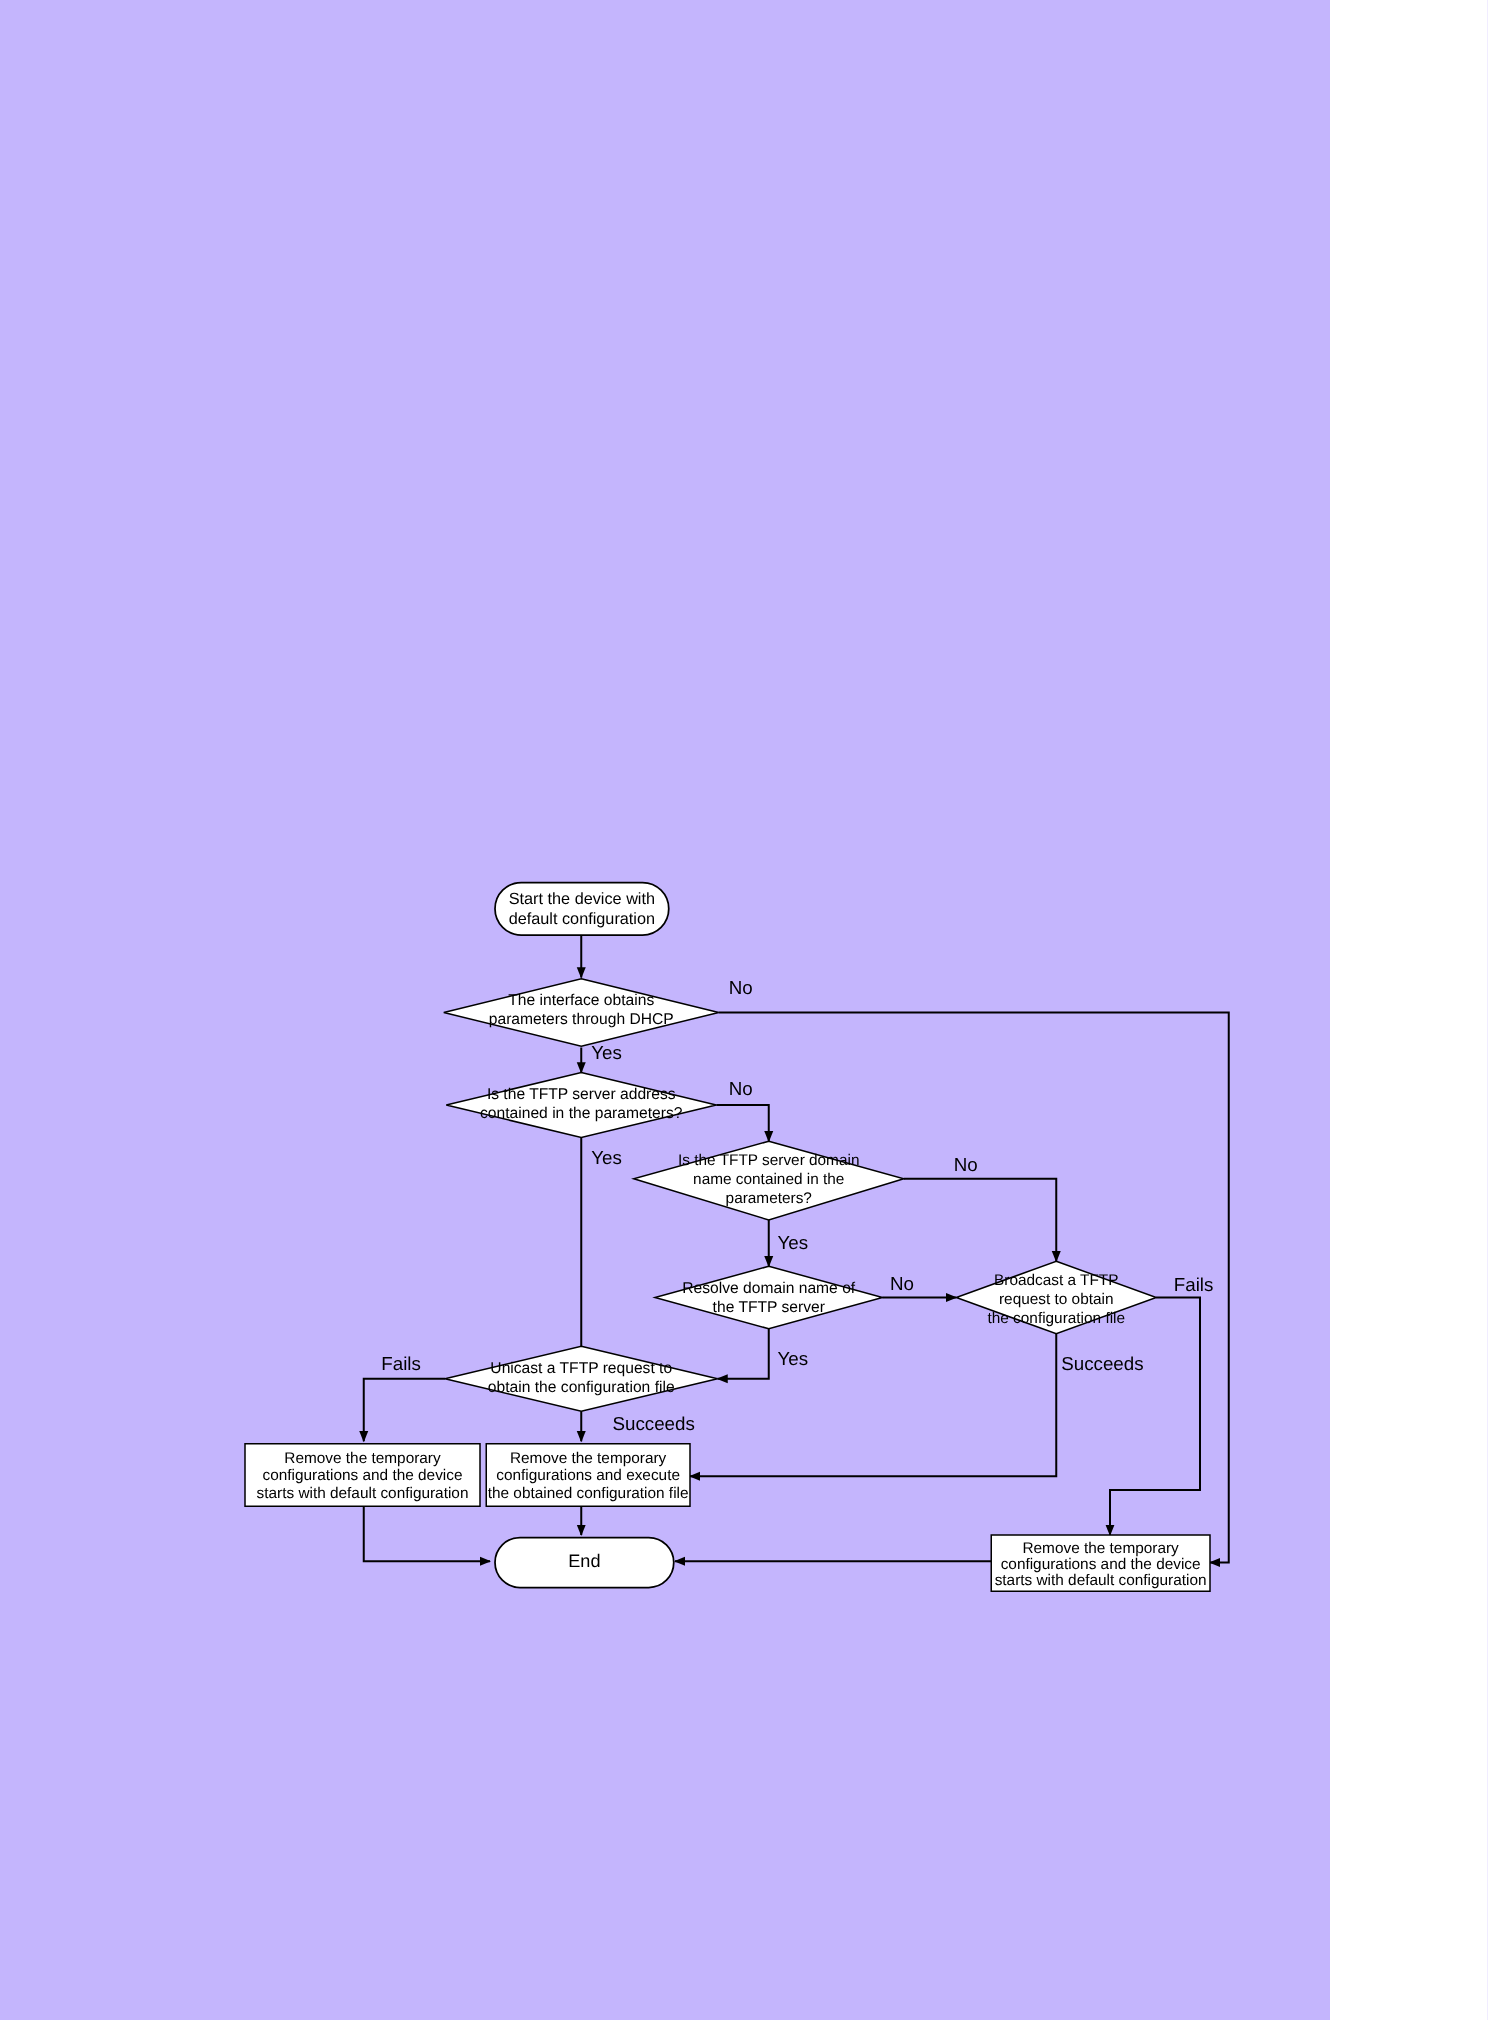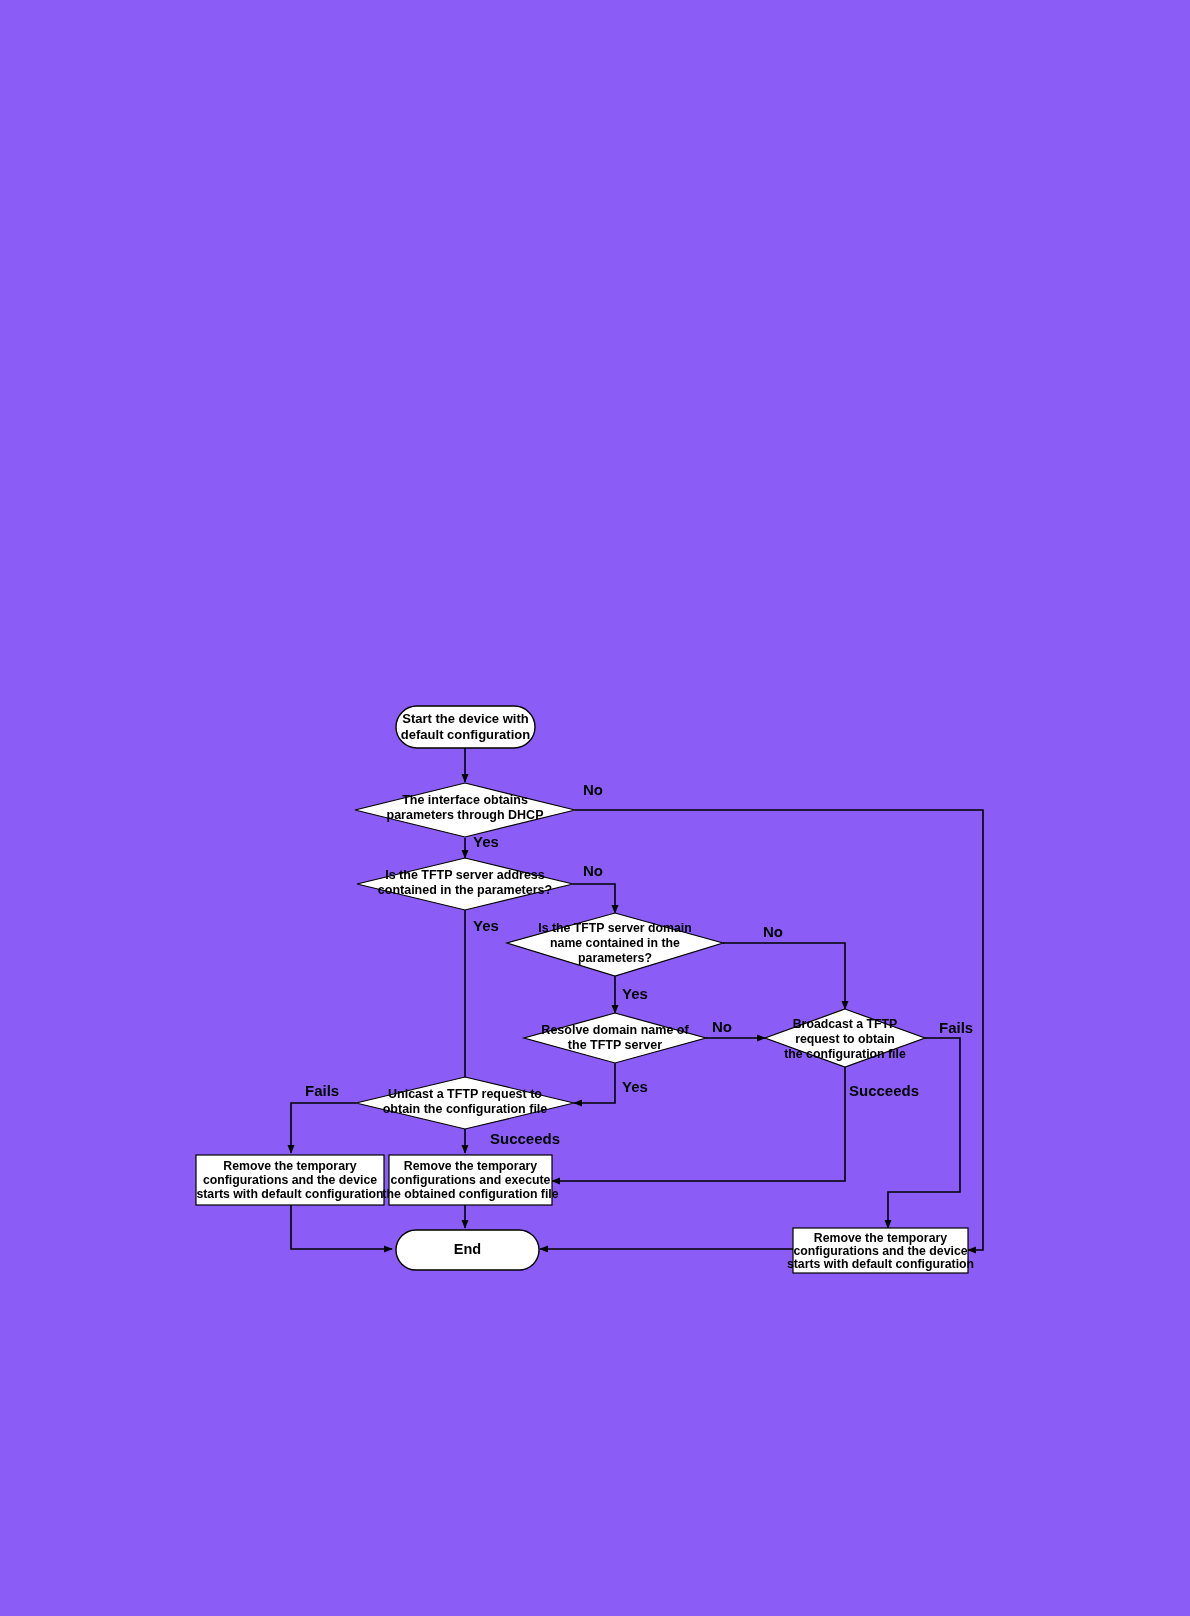--- a/index.html
+++ b/index.html
@@ -1,17 +1,17 @@
 <!DOCTYPE html>
 <html><head>
 <meta charset="utf-8">
 <style>
   html,body{margin:0;padding:0;background:#ffffff;}
   body{width:1190px;height:1616px;font-family:"Liberation Sans",sans-serif;}
-  #page{position:relative;width:1190px;height:1616px;overflow:hidden;background:#8b5cf6;font-weight:bold;}
+  #page{position:relative;width:1064px;height:1616px;overflow:hidden;background:#c4b5fd;}
   svg#flow{position:absolute;left:0;top:0;width:1190px;height:1616px;}
   .shape{fill:#ffffff;stroke:#000000;stroke-width:1.2;}
   .shape-term{fill:#ffffff;stroke:#000000;stroke-width:1.4;}
   .conn{stroke:#000000;stroke-width:1.6;fill:none;}
   text{font-family:"Liberation Sans",sans-serif;fill:#000000;}
   .node-text{font-size:12.5px;text-anchor:middle;dominant-baseline:middle;}
   .node-text-sm{font-size:12.3px;text-anchor:middle;dominant-baseline:middle;}
   .term-text{font-size:13px;text-anchor:middle;dominant-baseline:middle;}
   .end-text{font-size:14.5px;text-anchor:middle;dominant-baseline:middle;}
   .label-text{font-size:15px;text-anchor:start;dominant-baseline:middle;}

